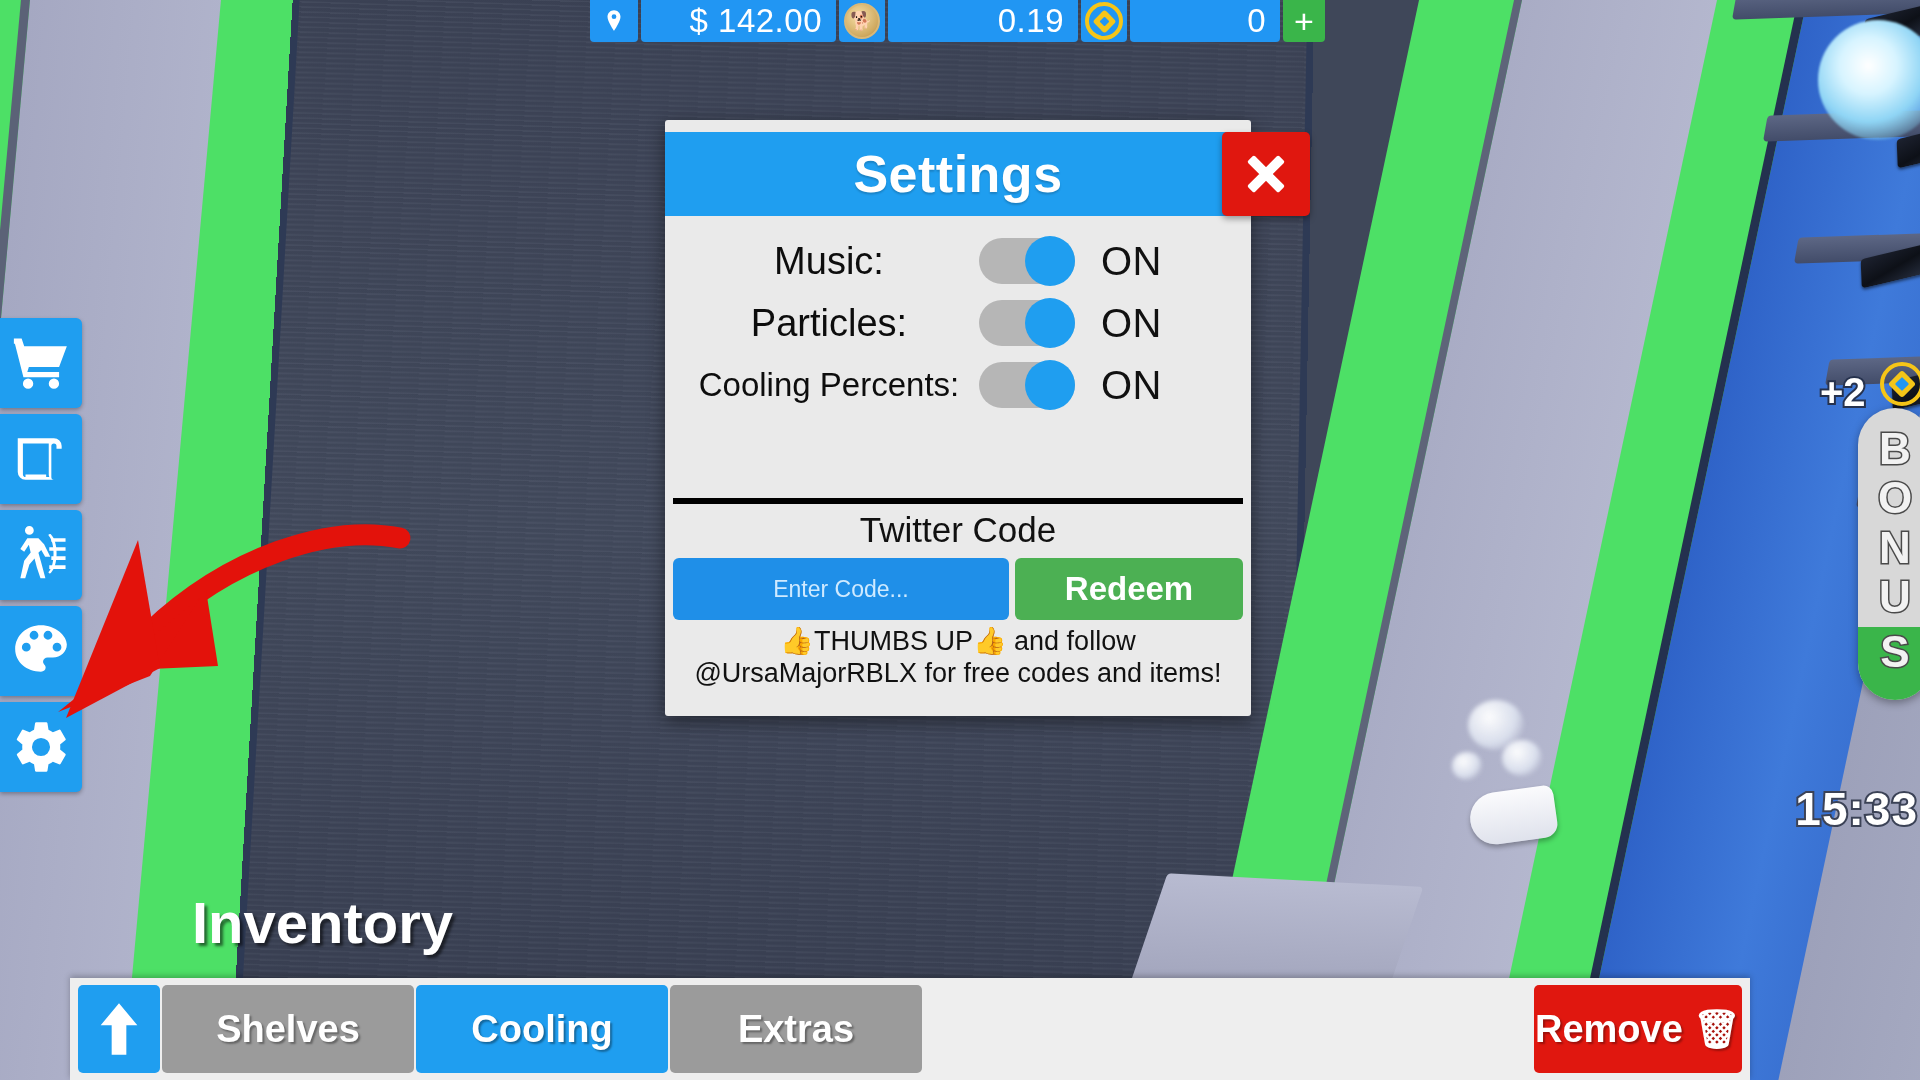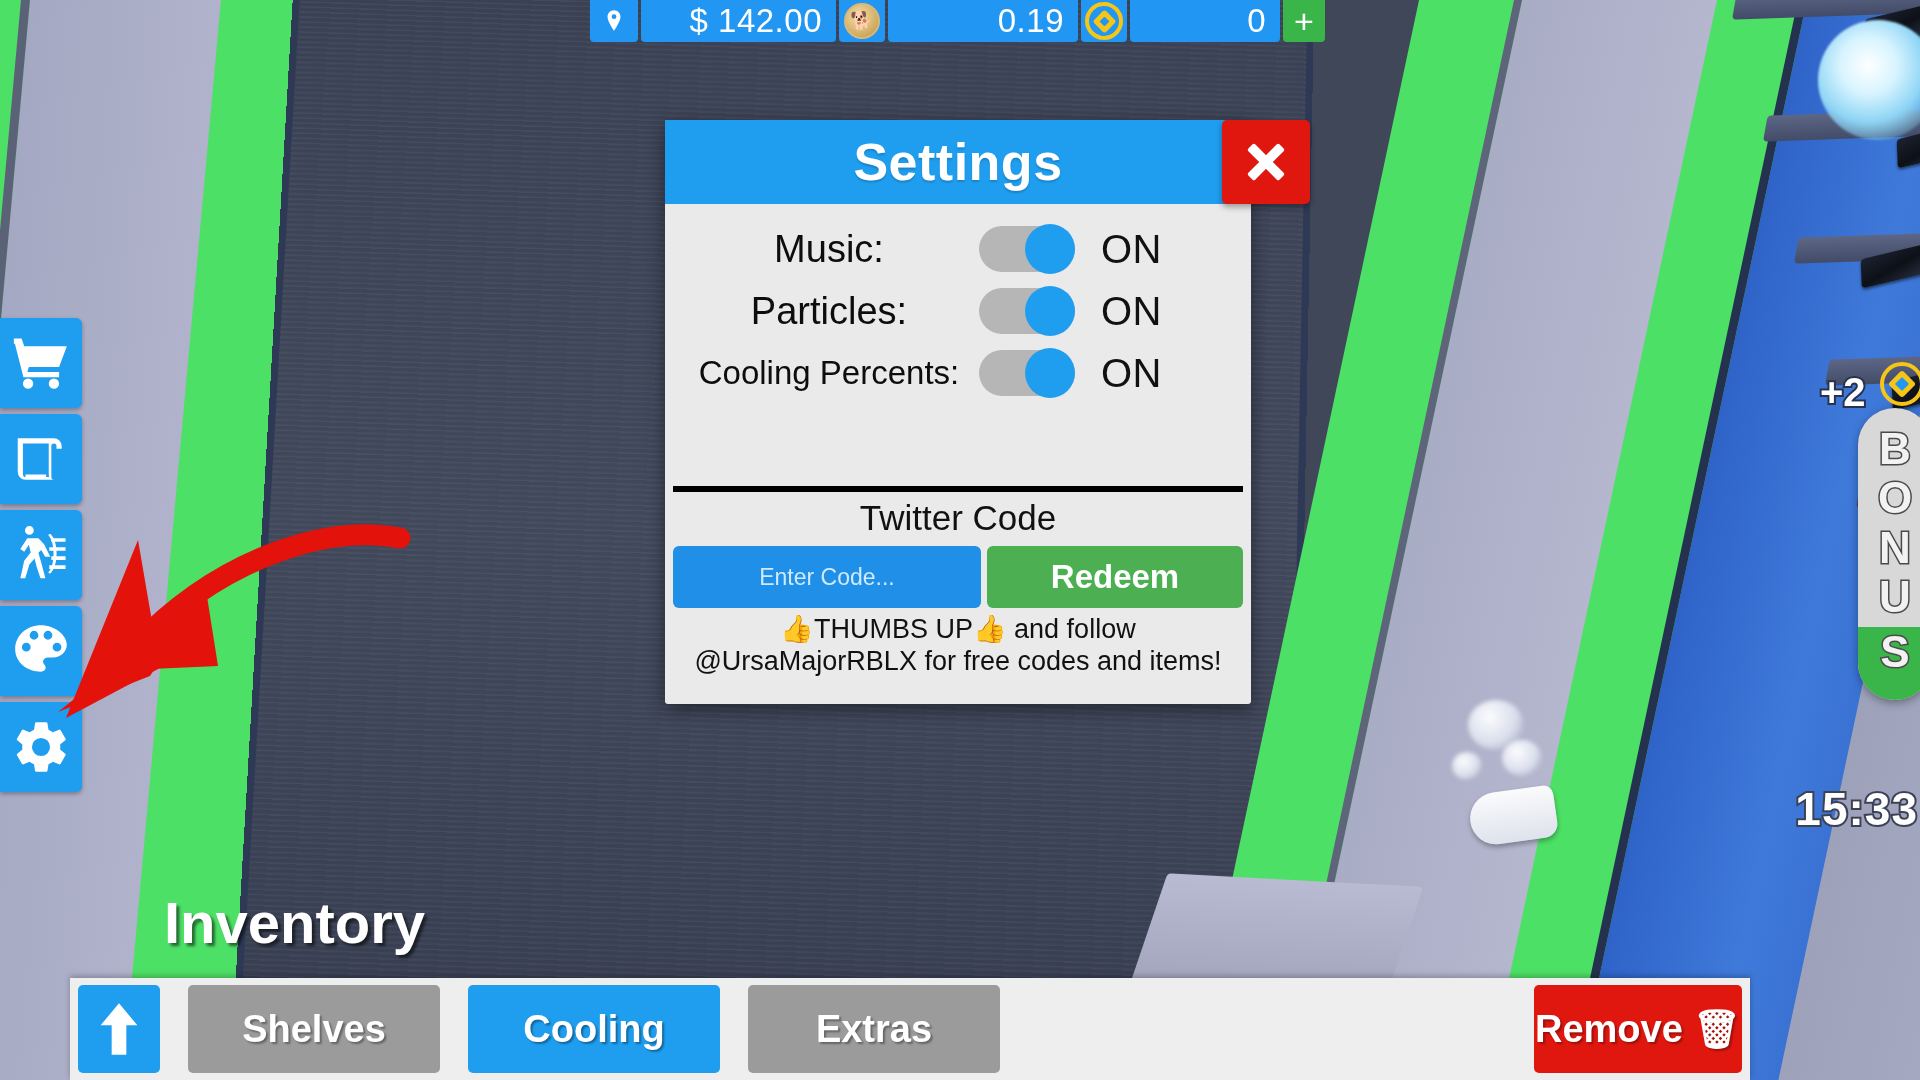--- a/index.html
+++ b/index.html
@@ -241,21 +241,21 @@
     background: #eaeaea;
     border-radius: 3px;
     box-shadow: 0 5px 18px rgba(0,0,0,.45);
     z-index: 70;
     overflow: visible;
   }
   .panel-header {
     position: relative;
     height: 84px;
     background: #1f9ef0;
-    display: flex; align-items: center; justify-content: center;
+    display: flex; align-items: center; justify-content: center; margin-top: 12px;
   }
   .panel-title {
     color: #fff;
     font-size: 52px;
     font-weight: bold;
     letter-spacing: .5px;
     text-shadow: 0 2px 2px rgba(0,0,0,.18);
   }
   .close-btn {
     position: absolute;
@@ -336,21 +336,21 @@
   .code-input {
     flex: 1 1 auto;
     height: 62px;
     background: #1f8fe8;
     border-radius: 6px;
     display: flex; align-items: center; justify-content: center;
     color: #cfeaff;
     font-size: 23px;
   }
   .redeem-btn {
-    width: 256px; height: 62px;
+    width: 228px; height: 62px;
     background: #4cb053;
     border-radius: 6px;
     display: flex; align-items: center; justify-content: center;
     color: #fff; font-size: 33px; font-weight: bold;
   }
 
   .promo {
     text-align: center;
     font-size: 27px;
     color: #111;
@@ -405,35 +405,35 @@
     font-weight: bold;
     -webkit-text-stroke: 4px #3b4256;
     paint-order: stroke fill;
     z-index: 45;
     letter-spacing: 1px;
   }
 
   
   .inventory-title {
     position: absolute;
-    left: 164px; bottom: 124px;
+    left: 192px; bottom: 124px;
     color: #fff;
     font-size: 58px;
     font-weight: bold;
     text-shadow: 3px 3px 3px rgba(0,0,0,.55);
     z-index: 40;
   }
   .inventory-bar {
     position: absolute;
     left: 70px; bottom: 0;
     width: 1680px; height: 102px;
     background: #eeeeee;
     display: flex; align-items: center;
     padding: 0 8px;
-    gap: 28px;
+    gap: 2px;
     z-index: 40;
     box-shadow: 0 -2px 6px rgba(0,0,0,.25);
   }
   .up-btn {
     width: 82px; height: 88px;
     background: #1f9ef0;
     border-radius: 5px;
     display: flex; align-items: center; justify-content: center;
     flex: 0 0 auto;
   }

